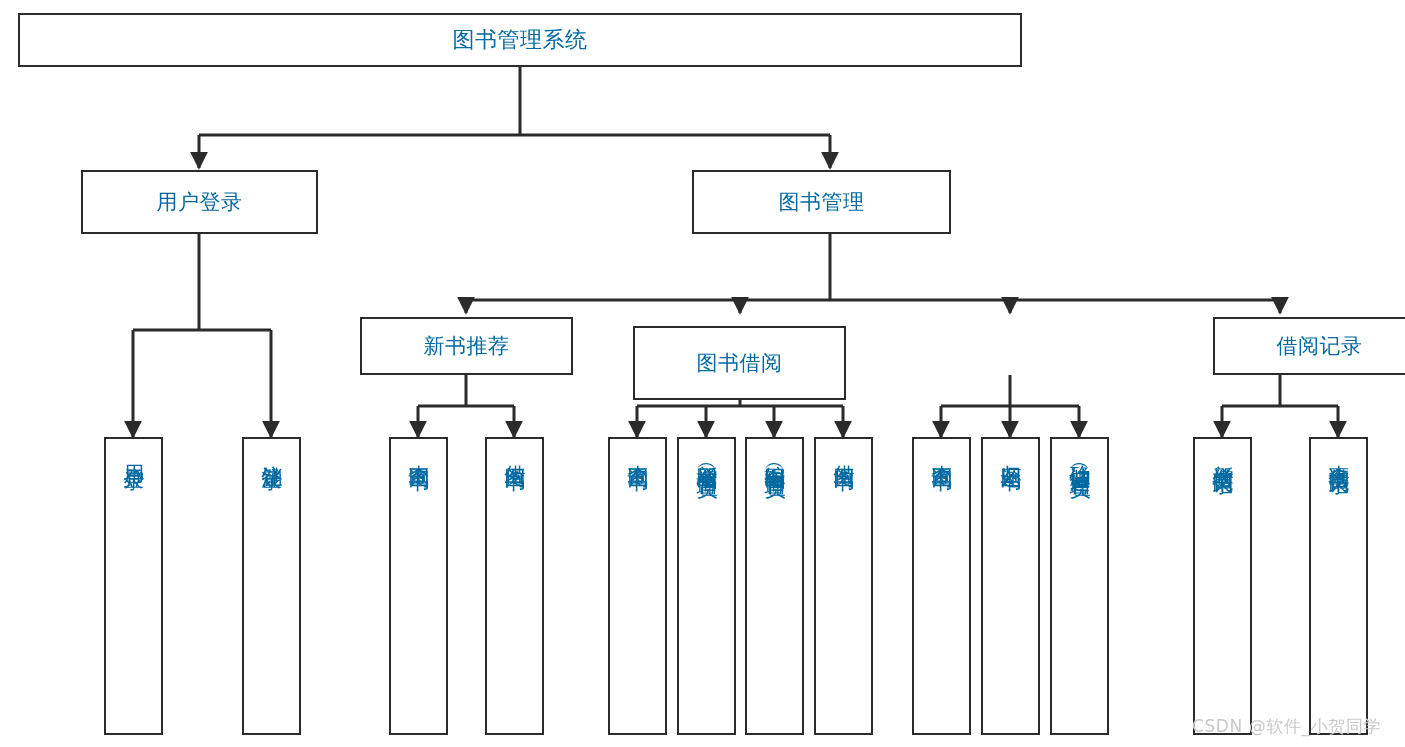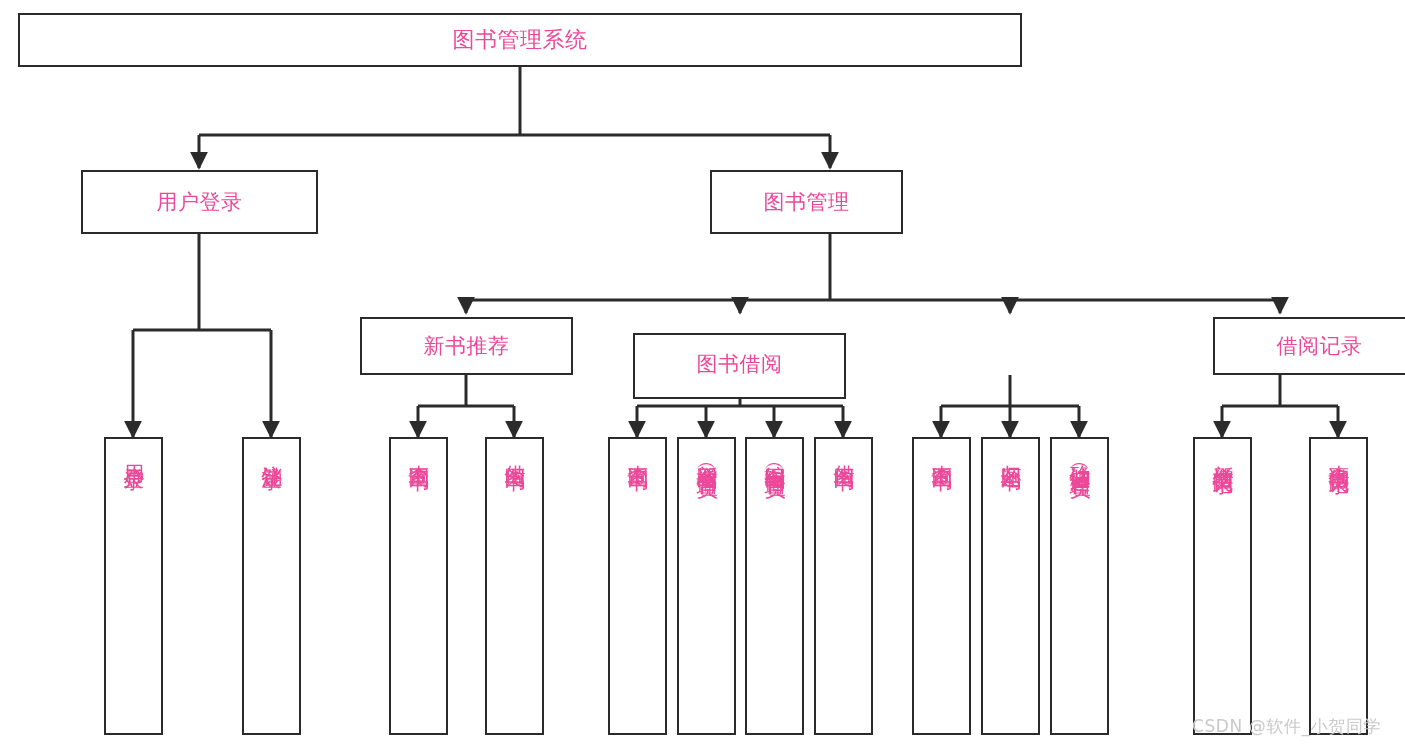--- a/index.html
+++ b/index.html
@@ -30,21 +30,21 @@
     position: absolute;
     box-sizing: border-box;
     background: #ffffff;
     border: 2px solid #2b2b2b;
     display: flex;
     align-items: center;
     justify-content: center;
     z-index: 2;
   }
   .node .lbl {
-    color: #ec4899;
+    color: #0369a1;
     line-height: 1.18;
     text-align: center;
     white-space: pre-line;
   }
   
   .node.horiz .lbl {
     font-size: 21px;
     letter-spacing: 0.5px;
   }
   .node.root .lbl {
@@ -131,29 +131,29 @@
   </svg>
 
   <div class="node horiz root" style="left:18px; top:13px; width:1004px; height:54px;">
     <span class="lbl">图书管理系统</span>
   </div>
 
   <div class="node horiz" style="left:81px; top:170px; width:237px; height:64px;">
     <span class="lbl">用户登录</span>
   </div>
 
-  <div class="node horiz" style="left:710px; top:170px; width:193px; height:64px;">
+  <div class="node horiz" style="left:692px; top:170px; width:259px; height:64px;">
     <span class="lbl">图书管理</span>
   </div>
 
   <div class="node horiz" style="left:360px; top:317px; width:213px; height:58px;">
     <span class="lbl">新书推荐</span>
   </div>
 
-  <div class="node horiz" style="left:633px; top:333px; width:213px; height:66px;font-family:Liberation Mono, monospace;">
+  <div class="node horiz" style="left:633px; top:326px; width:213px; height:74px;">
     <span class="lbl">图书借阅</span>
   </div>
 
 
   <div class="node horiz" style="left:1173px; top:317px; width:213px; height:58px;margin-left:40px;">
     <span class="lbl">借阅记录</span>
   </div>
 
   <div class="node vert" style="left:104px; top:437px; width:59px; height:298px;">
     <span class="lbl">用户登录</span>

